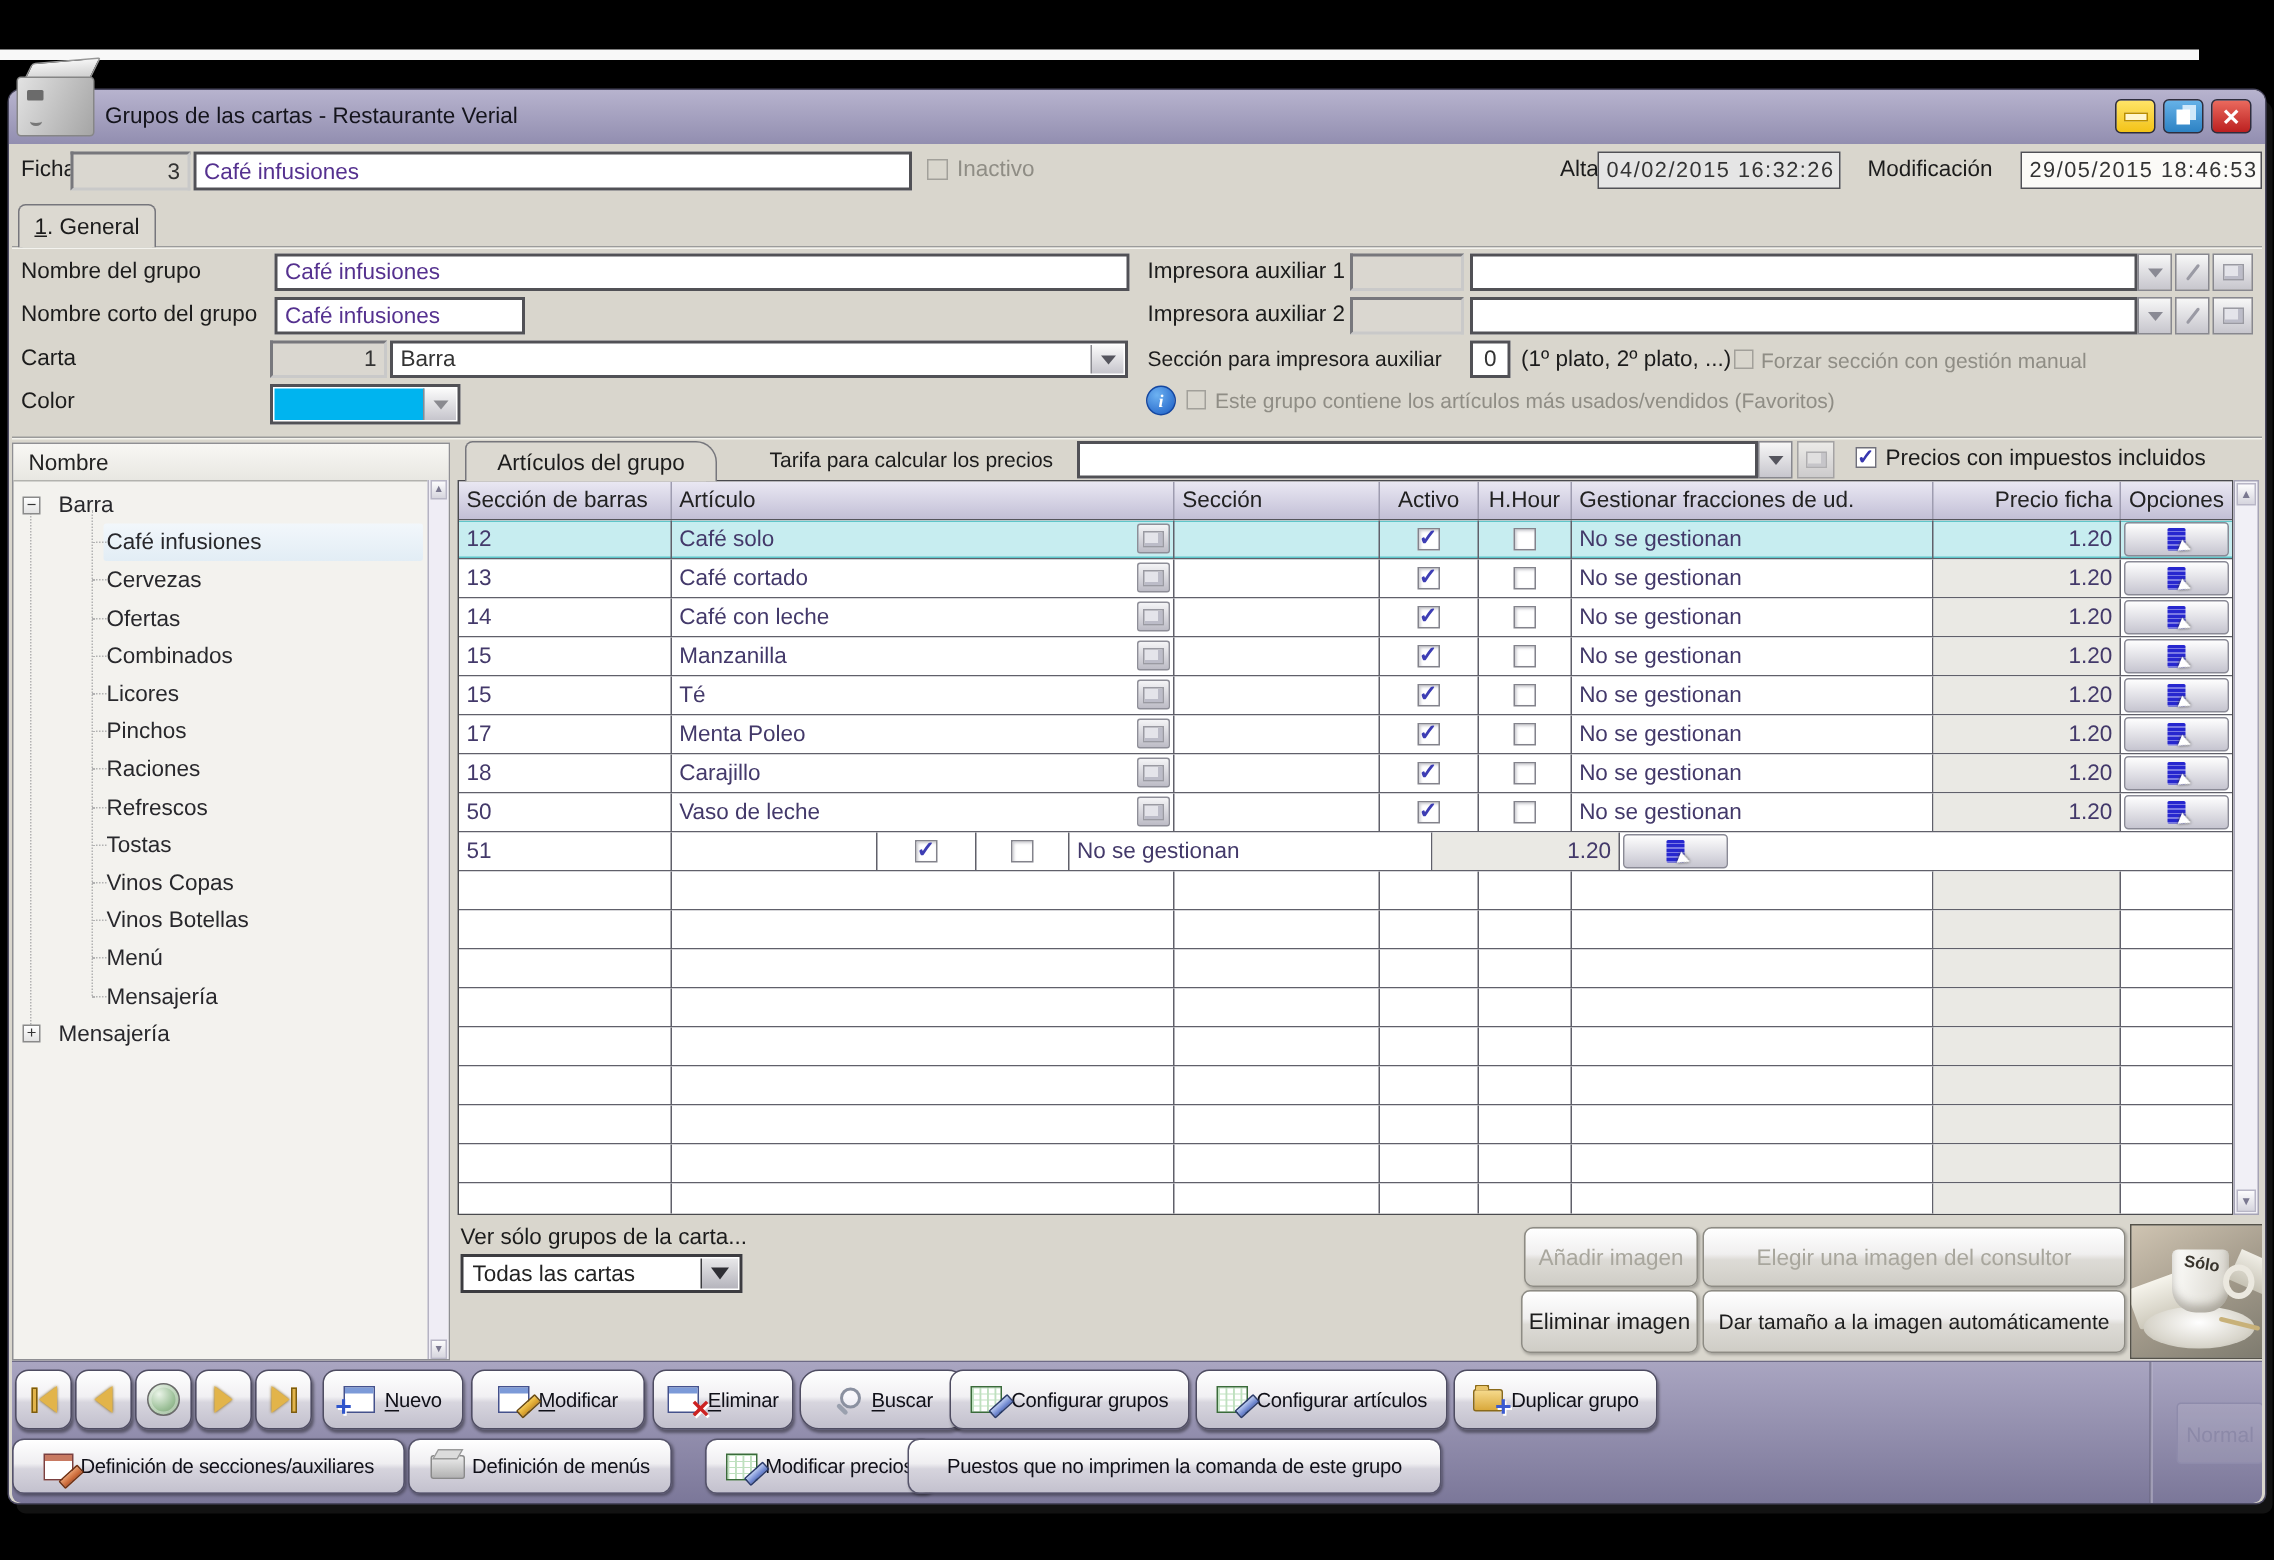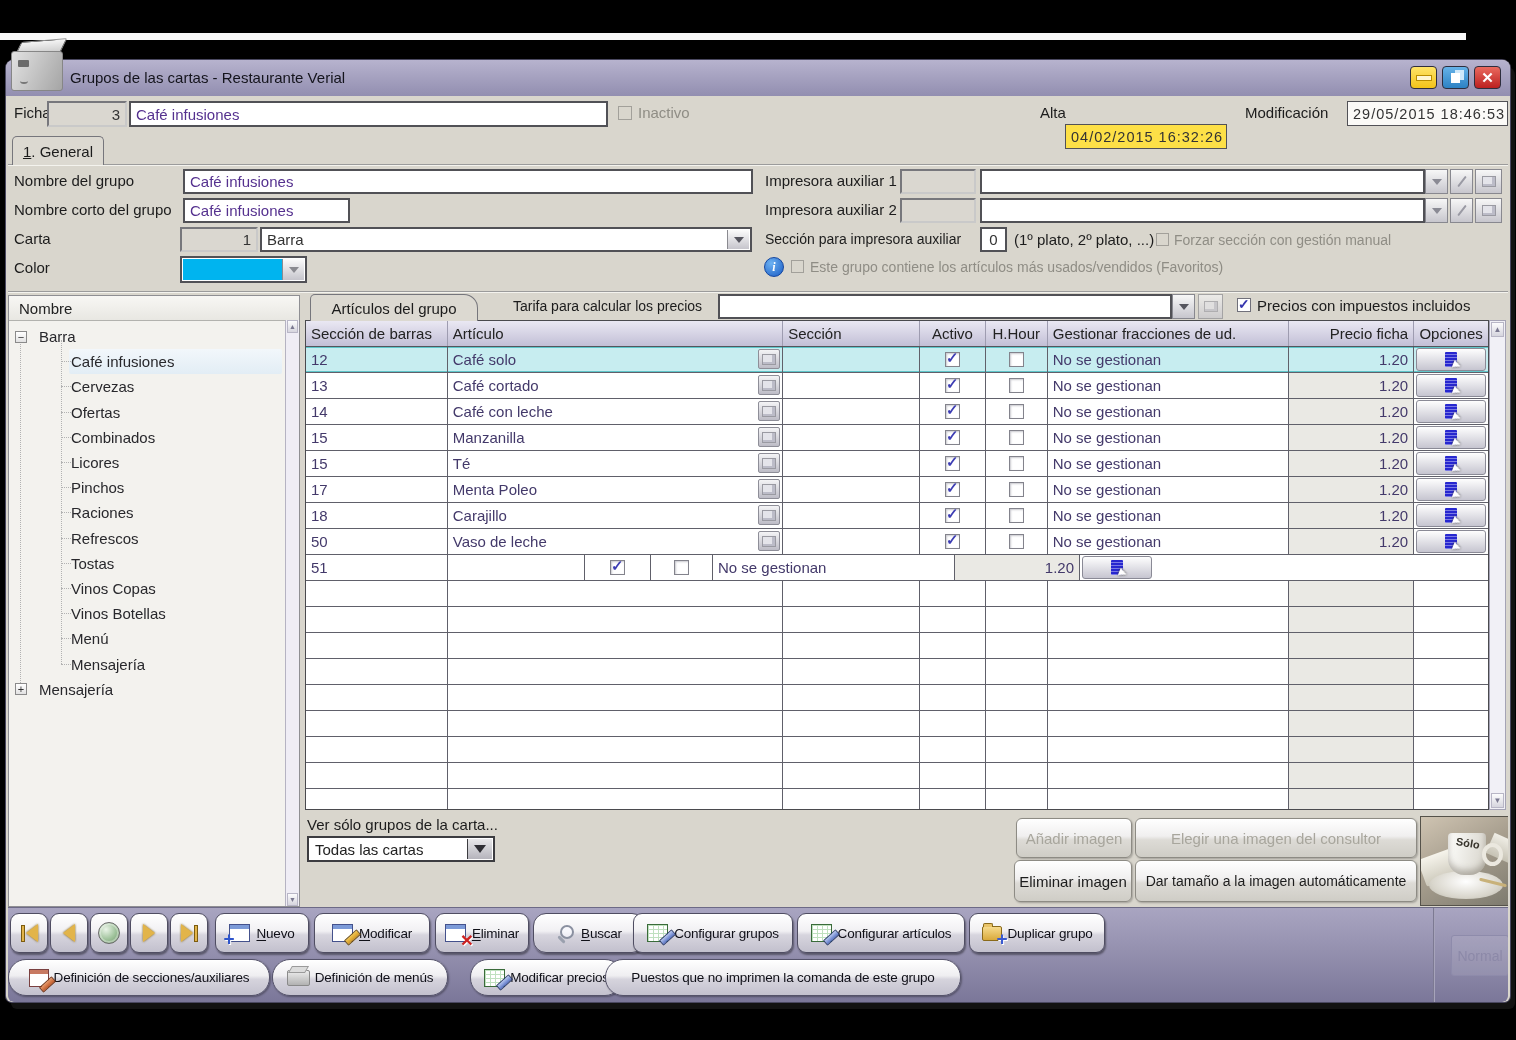--- a/index.html
+++ b/index.html
@@ -134,21 +134,21 @@
   
   .footer{position:absolute;left:0;right:0;top:811px;height:95px;border-radius:0 0 5px 5px;
           background:linear-gradient(#a9a5c1,#7b7799);border-top:1px solid #6d6a86;box-sizing:border-box;}
   .tb-btn{position:absolute;height:40px;border-radius:9px;border:1px solid #4f4d62;
           background:linear-gradient(180deg,#ffffff,#f1f0f3 45%,#d7d5de 55%,#c2c0cd);
           box-shadow:0 1px 0 rgba(255,255,255,.65) inset,1px 2px 2px rgba(0,0,0,.4);
           display:flex;align-items:center;justify-content:center;gap:6px;padding:0 8px;
           font-size:13.5px;letter-spacing:-0.2px;color:#101018;box-sizing:border-box;white-space:nowrap;}
   .tb-btn u{text-underline-offset:2px;}
   .nav-btn{width:38px;padding:0;}
-  .tb2-btn{position:absolute;height:37px;top:51px;border-radius:18px;border:1px solid #55536a;
+  .tb2-btn{position:absolute;height:37px;top:51px;border-radius:8px;border:1px solid #55536a;
            background:linear-gradient(180deg,#ffffff,#efeef1 45%,#d6d4dd 55%,#c3c1ce);
            box-shadow:0 1px 0 rgba(255,255,255,.65) inset,1px 1px 2px rgba(0,0,0,.35);
            display:flex;align-items:center;justify-content:center;gap:5px;padding:0 6px;
            font-size:13.5px;letter-spacing:-0.2px;color:#101018;box-sizing:border-box;white-space:nowrap;}
   .vsep{position:absolute;left:1425px;top:0;height:100%;width:2px;background:linear-gradient(90deg,#67647e,#bcb9cf);}
   .normal-btn{position:absolute;left:1443px;top:27px;width:58px;height:41px;border:1px solid #8e8bab;
               border-radius:3px;background:rgba(255,255,255,.10);color:#8c89a8;font-size:14px;
               display:flex;align-items:center;justify-content:center;box-sizing:border-box;}
 
   
@@ -210,21 +210,21 @@
   </div>
 
   <div class="client">
 
     <span class="lbl" style="left:6px;top:8px;">Ficha</span>
     <div class="inp sunken" style="left:39px;top:5px;width:80px;height:26px;">3</div>
     <div class="inp" style="left:121px;top:5px;width:479px;height:26px;">Café infusiones</div>
     <span class="cb dis" style="left:610px;top:10px;"></span>
     <span class="lbl dim" style="left:630px;top:8px;">Inactivo</span>
     <span class="lbl" style="left:1032px;top:8px;">Alta</span>
-    <div class="inp plain" style="left:1057px;top:5px;width:162px;height:25px;border-width:1px;background:#fde047;letter-spacing:1px;font-size:14.5px;margin-top:23px;">04/02/2015 16:32:26</div>
+    <div class="inp plain" style="left:1057px;top:5px;width:162px;height:25px;border-width:1px;background:#e5e5e5;letter-spacing:1px;font-size:14.5px;">04/02/2015 16:32:26</div>
     <span class="lbl" style="left:1237px;top:8px;">Modificación</span>
     <div class="inp plain" style="left:1339px;top:5px;width:161px;height:25px;border-width:1px;background:#fbfaf7;letter-spacing:1px;font-size:14.5px;">29/05/2015 18:46:53</div>
 
     <div class="tab" style="left:4px;top:40px;width:92px;height:29px;"><u>1</u>. General</div>
     <div class="form-divider" style="top:68px;"></div>
 
     <span class="lbl" style="left:6px;top:76px;">Nombre del grupo</span>
     <div class="inp" style="left:175px;top:73px;width:570px;height:25px;">Café infusiones</div>
     <span class="lbl" style="left:6px;top:105px;">Nombre corto del grupo</span>
     <div class="inp" style="left:175px;top:102px;width:167px;height:25px;">Café infusiones</div>

